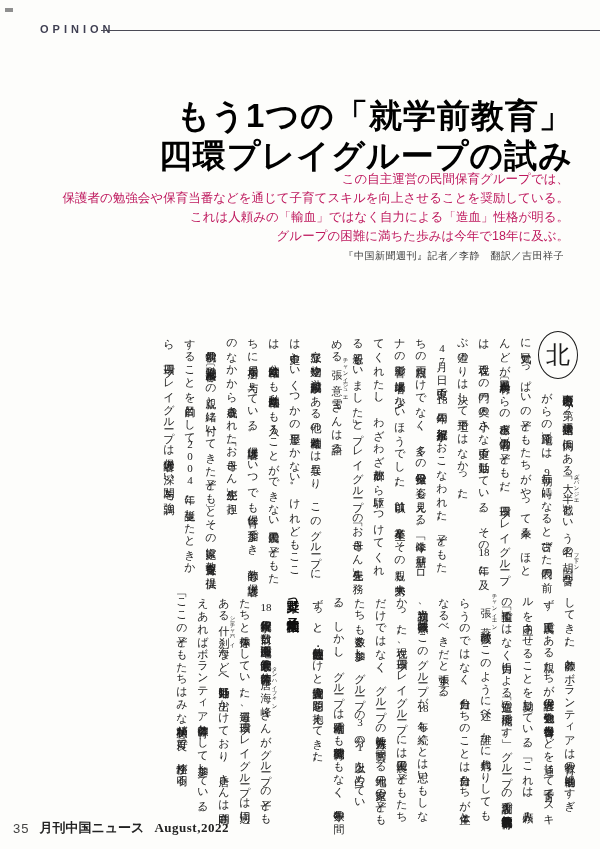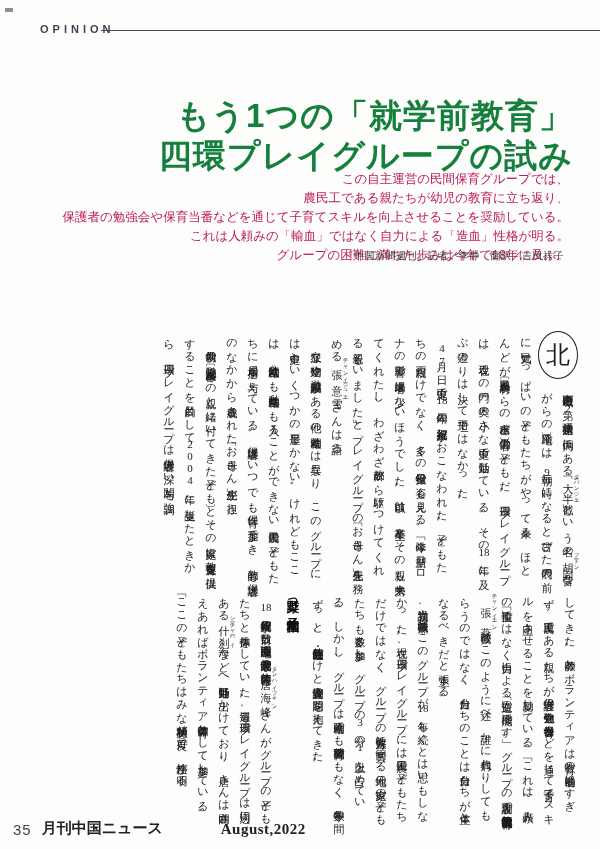--- a/index.html
+++ b/index.html
@@ -18,21 +18,21 @@
     position:absolute;left:40px;top:23px;
     font-family:"Liberation Sans","DejaVu Sans",sans-serif;
     font-size:11px;letter-spacing:4px;font-weight:600;color:#3f3f52;
   }
   .kicker-rule{position:absolute;left:101px;top:30px;right:0;border-top:1.6px solid #4a4a55;}
 
   
   .title{
     position:absolute;top:74px;right:27px;text-align:right;
     font-family:"Liberation Sans","DejaVu Sans",sans-serif;
-    font-weight:700;font-size:33px;line-height:40px;letter-spacing:1px;color:#15803d;
+    font-weight:700;font-size:33px;line-height:40px;letter-spacing:1px;color:#000000;
   }
 
   
   .lead{
     position:absolute;top:170px;right:31px;text-align:right;
     font-family:"Liberation Sans","DejaVu Sans",sans-serif;
     font-size:12.5px;line-height:19px;font-weight:500;color:#be185d;
   }
 
   
@@ -67,45 +67,44 @@
 
   .dropcap{
     float:left;width:40px;height:48px;margin:0 2px 6px 0;
     box-sizing:border-box;border:1.4px solid #1b1b1b;border-radius:50%;
     writing-mode:horizontal-tb;display:flex;align-items:center;justify-content:center;
     font-size:24px;letter-spacing:0;text-indent:0;
   }
 
   
   .footer{
-    position:absolute;left:13px;top:819px;display:flex;align-items:flex-end;gap:10px;
-    font-size:15px;color:#222;
+    position:absolute;left:13px;top:819px;display:flex;align-items:center;gap:10px;
+    font-size:13px;color:#222;
   }
   .footer .pageno{font-family:"Liberation Sans","DejaVu Sans",sans-serif;color:#444;letter-spacing:1px;}
   .footer .mag{font-family:"Liberation Sans","DejaVu Sans",sans-serif;font-weight:700;}
-  .footer .issue{font-family:"Liberation Serif","DejaVu Serif",serif;font-weight:700;letter-spacing:.5px;margin-left:48px;}
+  .footer .issue{font-family:"Liberation Serif","DejaVu Serif",serif;font-weight:700;letter-spacing:.5px;}
 </style>
 </head>
 <body>
 
 <div class="page">
 
   <div class="corner-mark"></div>
 
   <div class="kicker">OPINION</div>
   <div class="kicker-rule"></div>
 
   <h1 class="title">
     <span>もう1つの「就学前教育」</span><br>
     <span>四環プレイグループの試み</span>
   </h1>
 
   <div class="lead">
     <div>この自主運営の民間保育グループでは、</div>
-    <div>農民工である親たちが幼児の教育に立ち返り、</div>
     <div>保護者の勉強会や保育当番などを通じて子育てスキルを向上させることを奨励している。</div>
     <div>これは人頼みの「輸血」ではなく自力による「造血」性格が明る。</div>
     <div>グループの困難に満ちた歩みは今年で18年に及ぶ。</div>
   </div>
 
   <div class="credit">『中国新聞週刊』記者／李静　翻訳／吉田祥子</div>
 
   <div class="band" id="band1">
       <p class="noindent"><span class="dropcap">北</span>京市西城区の第<span class="num">2</span>環状道路の内側にある「<ruby><rb>大半截</rb><rt>ダーバンジエ</rt></ruby>」という名の<ruby><rb>胡同</rb><rt>フートン</rt></ruby>〔昔ながらの路地〕では、毎朝<span class="num">9</span>時になると古びた表門の前に元気いっぱいの子どもたちがやって来る。ほとんどが農民工〔農村からの出稼ぎ労働者〕の子どもだ。四環プレイグループは、現在この門の奥の小さな中庭で活動している。その<span class="tcy">18</span>年に及ぶ道のりは決して平坦ではなかった。</p>
       <p><span class="num">4</span>月<span class="num">7</span>日、中庭で<span class="tcy">18</span>周年の祝賀行事がおこなわれた。子どもたちの両親だけでなく、多くの祖父母の姿も見える。「今年は新型コロナの影響で来場者は少ないほうでした。以前は、卒業生とその親も大勢来てくれたし、わざわざ故郷から駆けつけてくれる親子もいました」とプレイグループの「お母さん先生」を務める<ruby><rb>張意雪</rb><rt>チャンイーシュエ</rt></ruby>さんは語る。</p>

